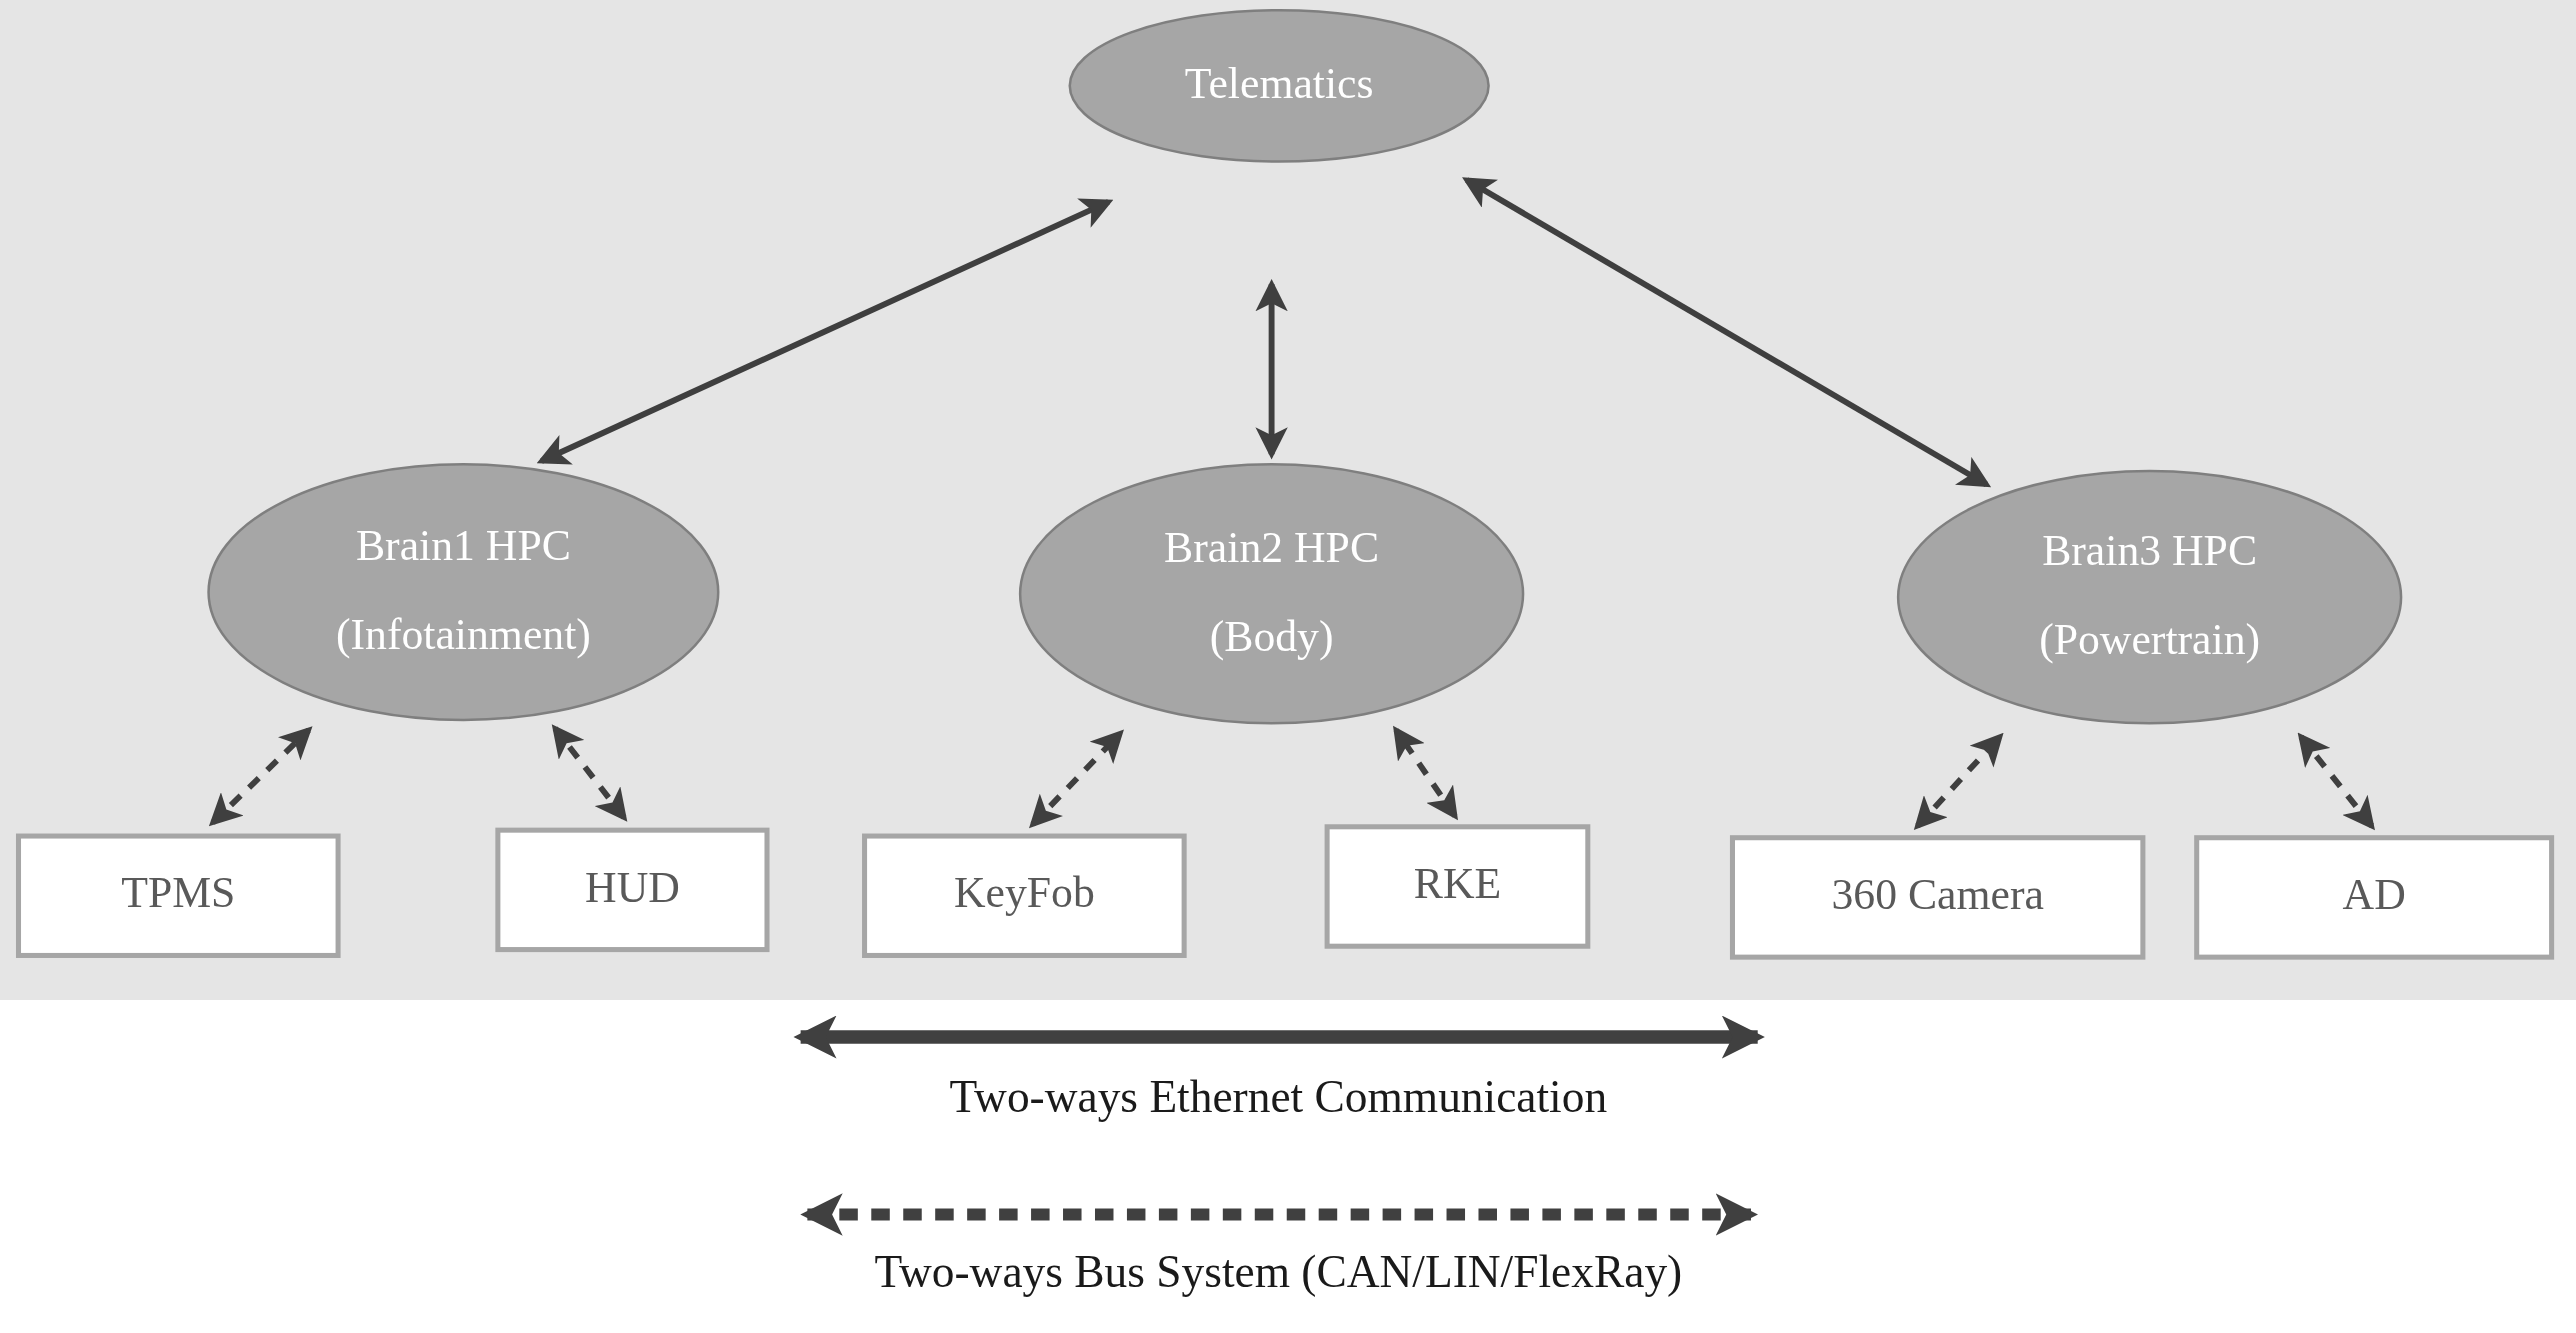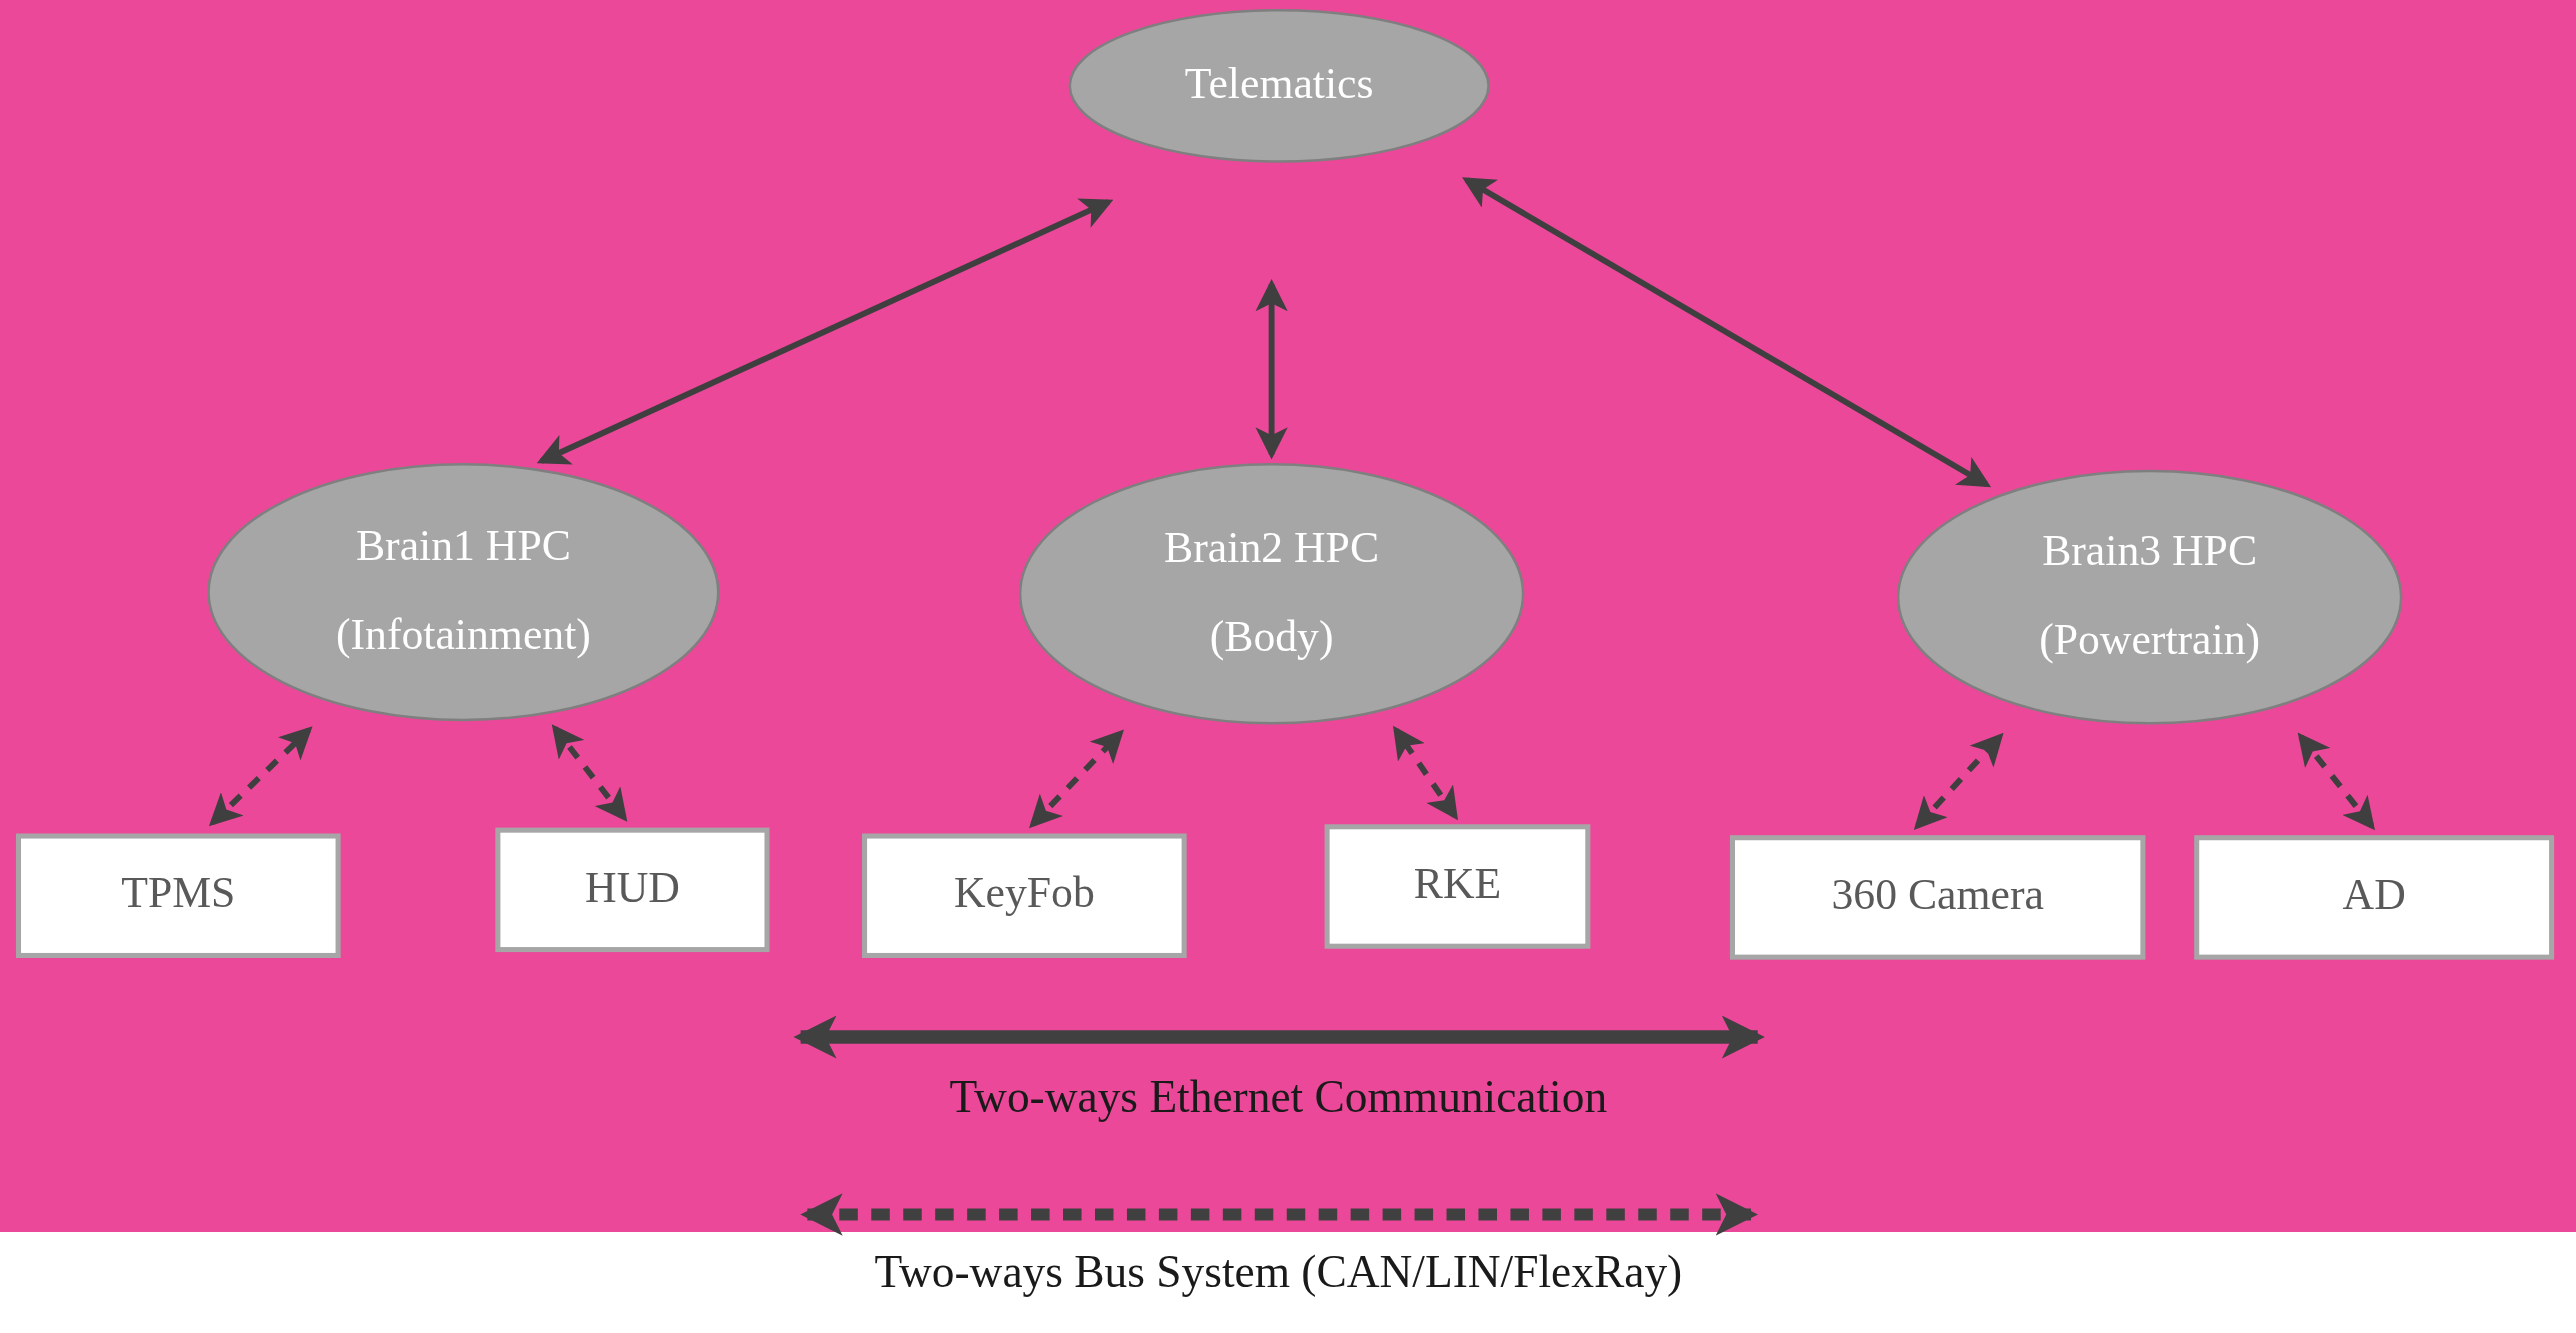--- a/index.html
+++ b/index.html
@@ -9,22 +9,22 @@
   }
   body {
     width: 2576px;
     height: 1334px;
     overflow: hidden;
     font-family: "Liberation Serif", "DejaVu Serif", serif;
   }
   #diagram-root {
     position: relative;
     width: 2576px;
-    height: 1232px;
-    background: #ec4899;
+    height: 1000px;
+    background: #e5e5e5;
     text-align: center;
   }
   svg.diagram {
     display: block;
     width: 2576px;
     height: 1334px;
   }
   text {
     font-family: "Liberation Serif", "DejaVu Serif", serif;
   }

